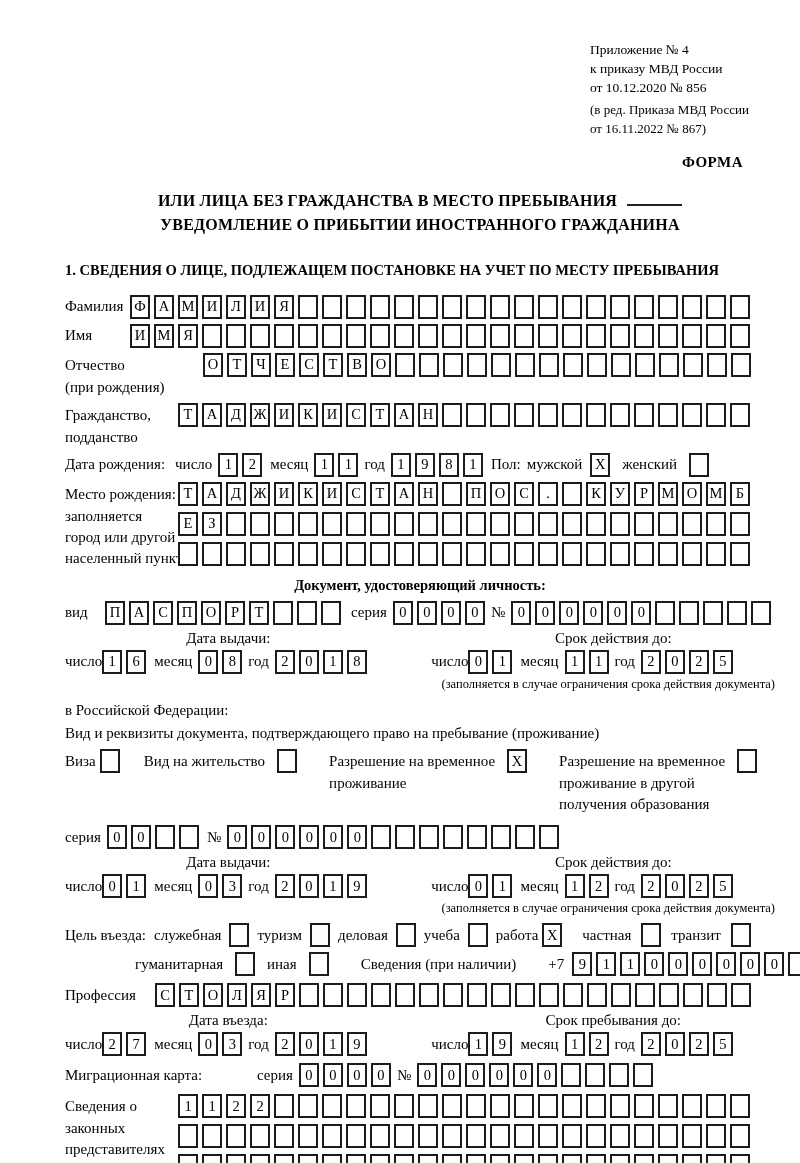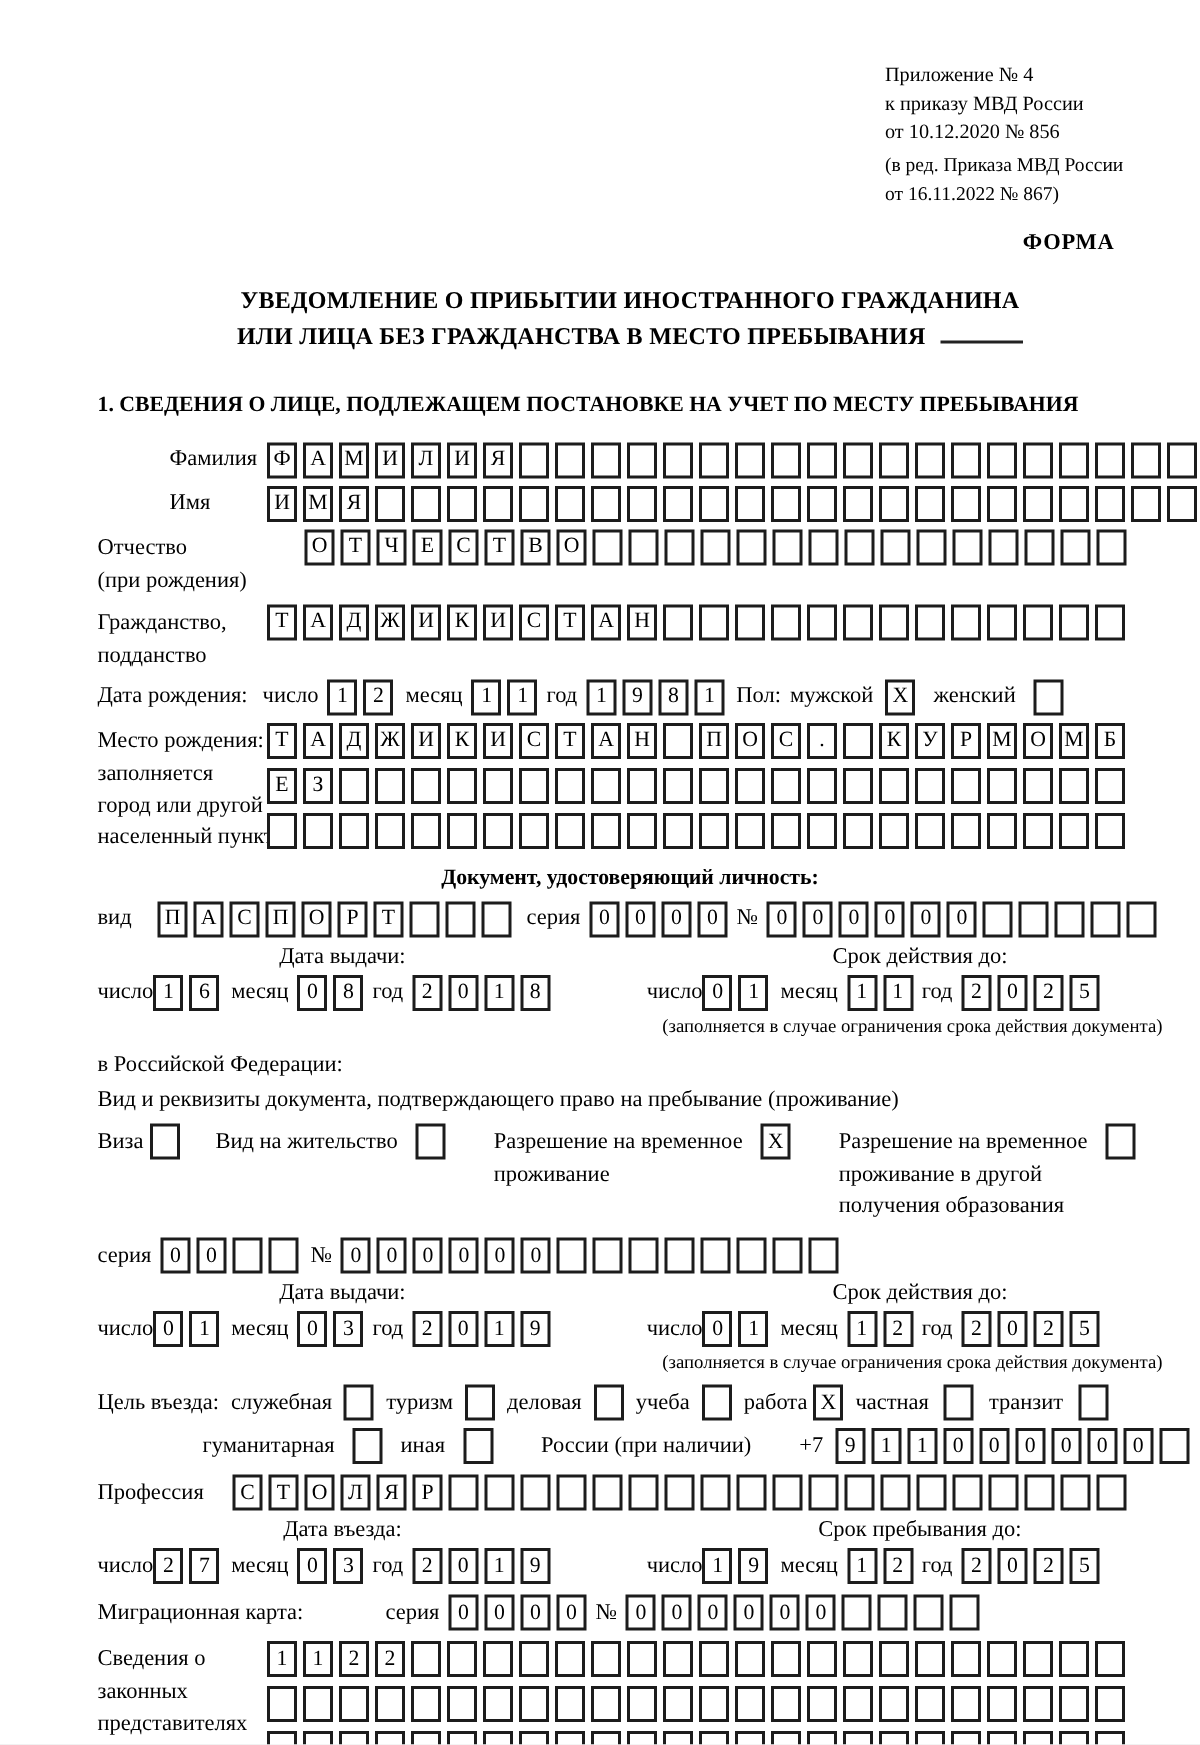--- a/index.html
+++ b/index.html
@@ -18,21 +18,21 @@
   .title { text-align:center; font-weight:bold; font-size:16px; margin-top:18px; line-height:1.45; letter-spacing:.2px; }
   .blank { display:inline-block; width:55px; border-bottom:2px solid #222; height:.9em; margin-left:10px; }
   .section-heading { font-weight:bold; font-size:14.5px; margin-top:26px; white-space:nowrap; }
   .rows { margin-top:16px; }
   
   .frow { display:flex; align-items:center; margin-bottom:5px; white-space:nowrap; }
   .frow.top { align-items:flex-start; }
   .lbl { flex:none; }
   .lbl2 { flex:none; line-height:21px; }
   .lbl2 .l1 { line-height:24px; }
-  .w65 { width:65px;margin-left:48px; } .w138 { width:138px; } .w113 { width:113px; } .w90 { width:90px; }
+  .w65 { width:65px; } .w138 { width:138px; } .w113 { width:113px; } .w90 { width:90px; }
   
   .cells { display:inline-flex; flex:none; }
   .cell {
     display:inline-flex; align-items:center; justify-content:center; flex:none;
     width:20px; height:24px; border:2px solid #1c1c1c; margin-right:4px;
     font-size:14.5px; background:#fff;
   }
   .cells .cell:last-child { margin-right:0; }
   .stack .cells { display:flex; margin-bottom:6px; }
   .doc-heading { text-align:center; font-weight:bold; font-size:14.5px; margin:3px 0 7px; }
@@ -61,22 +61,22 @@
     <div>Приложение № 4</div>
     <div>к приказу МВД России</div>
     <div>от 10.12.2020 № 856</div>
     <div class="small gap">(в ред. Приказа МВД России</div>
     <div class="small">от 16.11.2022 № 867)</div>
   </div>
 
   <div class="forma">ФОРМА</div>
 
   <div class="title">
+    <div><span>ИЛИ ЛИЦА БЕЗ ГРАЖДАНСТВА В МЕСТО ПРЕБЫВАНИЯ</span><span class="blank"></span></div>
     <div>УВЕДОМЛЕНИЕ О ПРИБЫТИИ ИНОСТРАННОГО ГРАЖДАНИНА</div>
-    <div><span>ИЛИ ЛИЦА БЕЗ ГРАЖДАНСТВА В МЕСТО ПРЕБЫВАНИЯ</span><span class="blank"></span></div>
   </div>
 
   <div class="section-heading">1. СВЕДЕНИЯ О ЛИЦЕ, ПОДЛЕЖАЩЕМ ПОСТАНОВКЕ НА УЧЕТ ПО МЕСТУ ПРЕБЫВАНИЯ</div>
 
   <div class="rows">
 
     <div class="frow">
       <span class="lbl w65">Фамилия</span>
       <span class="cells">
           <span class="cell">Ф</span>
@@ -536,40 +536,40 @@
           <span class="cell"></span>
         </span>
       <span class="ml8">учеба</span>
       <span class="cells ml8">
           <span class="cell"></span>
         </span>
       <span class="ml8">работа</span>
       <span class="cells" style="margin-left:4px;">
           <span class="cell">X</span>
         </span>
-      <span style="margin-left:8px;">частная</span>
+      <span style="margin-left:20px;">частная</span>
       <span class="cells ml10">
           <span class="cell"></span>
         </span>
       <span class="ml10">транзит</span>
       <span class="cells ml10">
           <span class="cell"></span>
         </span>
     </div>
 
     <div class="frow" style="margin-bottom:7px;">
       <span style="margin-left:70px;">гуманитарная</span>
       <span class="cells ml12">
           <span class="cell"></span>
         </span>
       <span class="ml12">иная</span>
       <span class="cells ml12">
           <span class="cell"></span>
         </span>
-      <span class="ml20">России (при наличии)</span>
+      <span class="ml20">Сведения (при наличии)</span>
       <span class="ml20">+7</span>
       <span class="cells ml8">
           <span class="cell">9</span>
           <span class="cell">1</span>
           <span class="cell">1</span>
           <span class="cell">0</span>
           <span class="cell">0</span>
           <span class="cell">0</span>
           <span class="cell">0</span>
           <span class="cell">0</span>

